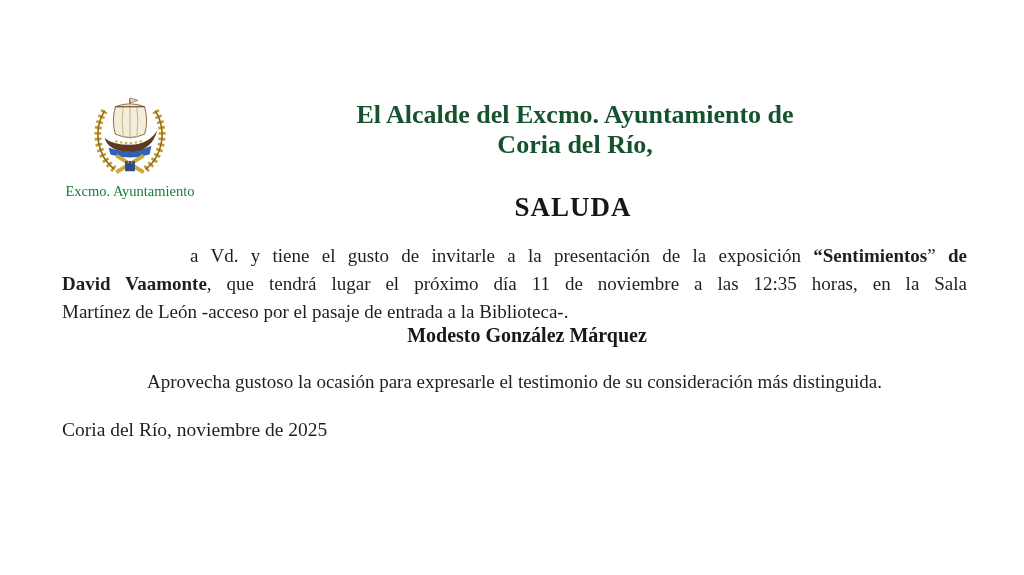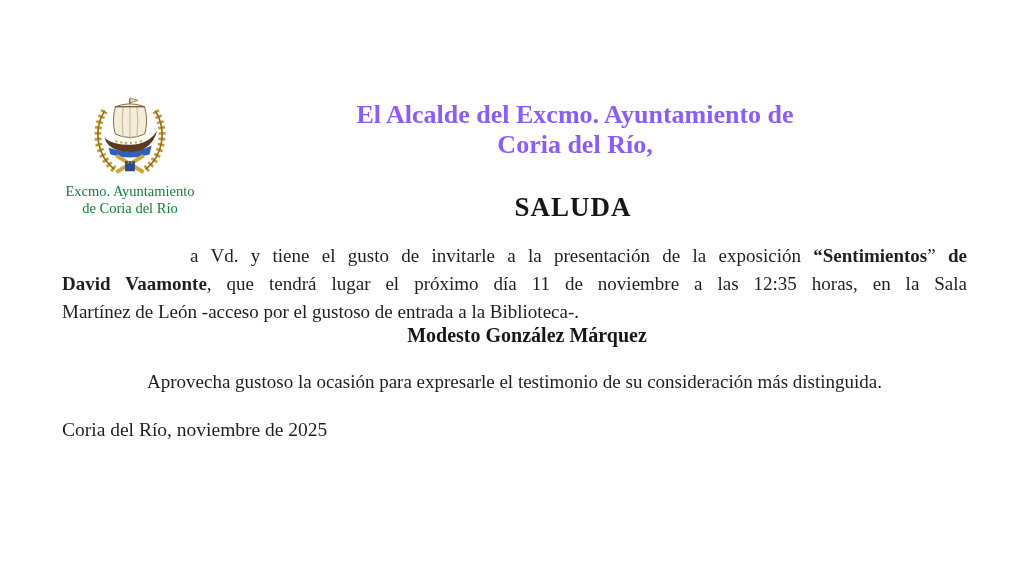--- a/index.html
+++ b/index.html
@@ -19,21 +19,21 @@
   .crest-caption{
     margin-top:2px;
     font-size:14.5px;line-height:16.5px;
     color:#15803d;
   }
   .title-block{
     position:absolute;top:100px;left:575px;
     transform:translateX(-50%);
     text-align:center;white-space:nowrap;
     font-weight:bold;font-size:26px;line-height:30px;
-    color:#8b5cf6;
+    color:#14532d;
   }
   .saluda{
     position:absolute;top:192px;left:573px;
     transform:translateX(-50%);
     font-weight:bold;font-size:27px;line-height:30px;
     letter-spacing:1px;color:#171717;white-space:nowrap;
   }
   .body-col{
     position:absolute;left:62px;top:242px;width:905px;
     font-size:19px;line-height:28px;color:#1f1f1f;
@@ -88,35 +88,34 @@
       <path d="M53,11 Q55,26 53,43" fill="none" stroke="#c3b288" stroke-width="1"></path>
       <line x1="31" y1="12" x2="61" y2="12" stroke="#6b4a28" stroke-width="1.2"></line>
 
       <path d="M32,62 L60,79" stroke-width="4" fill="none" stroke="#caa93f"></path>
       <path d="M60,62 L32,79" stroke-width="4" fill="none" stroke="#caa93f"></path>
 
       <path d="M41,70 h10 v8 h-10 Z M41,67.5 h2.6 v3 h-2.6 Z M44.7,67.5 h2.6 v3 h-2.6 Z M48.4,67.5 h2.6 v3 h-2.6 Z" fill="#2c4a8c"></path>
     </svg>
     <div class="crest-caption">
       <div>Excmo. Ayuntamiento</div>
-      <div>de Coria del Río</div>
     </div>
   </div>
 
   <div class="title-block">
     <div>El Alcalde del Excmo. Ayuntamiento de</div>
     <div>Coria del Río,</div>
   </div>
 
   <div class="saluda">SALUDA</div>
 
   <div class="body-col">
     <div class="jline indent"><span>a Vd. y tiene el gusto de invitarle a la presentación de la exposición </span><span class="b">“Sentimientos</span><span>”</span><span class="b"> de</span></div>
     <div class="jline"><span class="b">David Vaamonte</span><span>, que tendrá lugar el próximo día 11 de noviembre a las 12:35 horas, en la Sala</span></div>
-    <div>Martínez de León -acceso por el gustoso de entrada a la Biblioteca-.</div>
+    <div>Martínez de León -acceso por el pasaje de entrada a la Biblioteca-.</div>
   </div>
 
   <div class="signature">Modesto González Márquez</div>
 
   <div class="closing">Aprovecha gustoso la ocasión para expresarle el testimonio de su consideración más distinguida.</div>
 
   <div class="place-date">Coria del Río, noviembre de 2025</div>
 
 </div>
 

